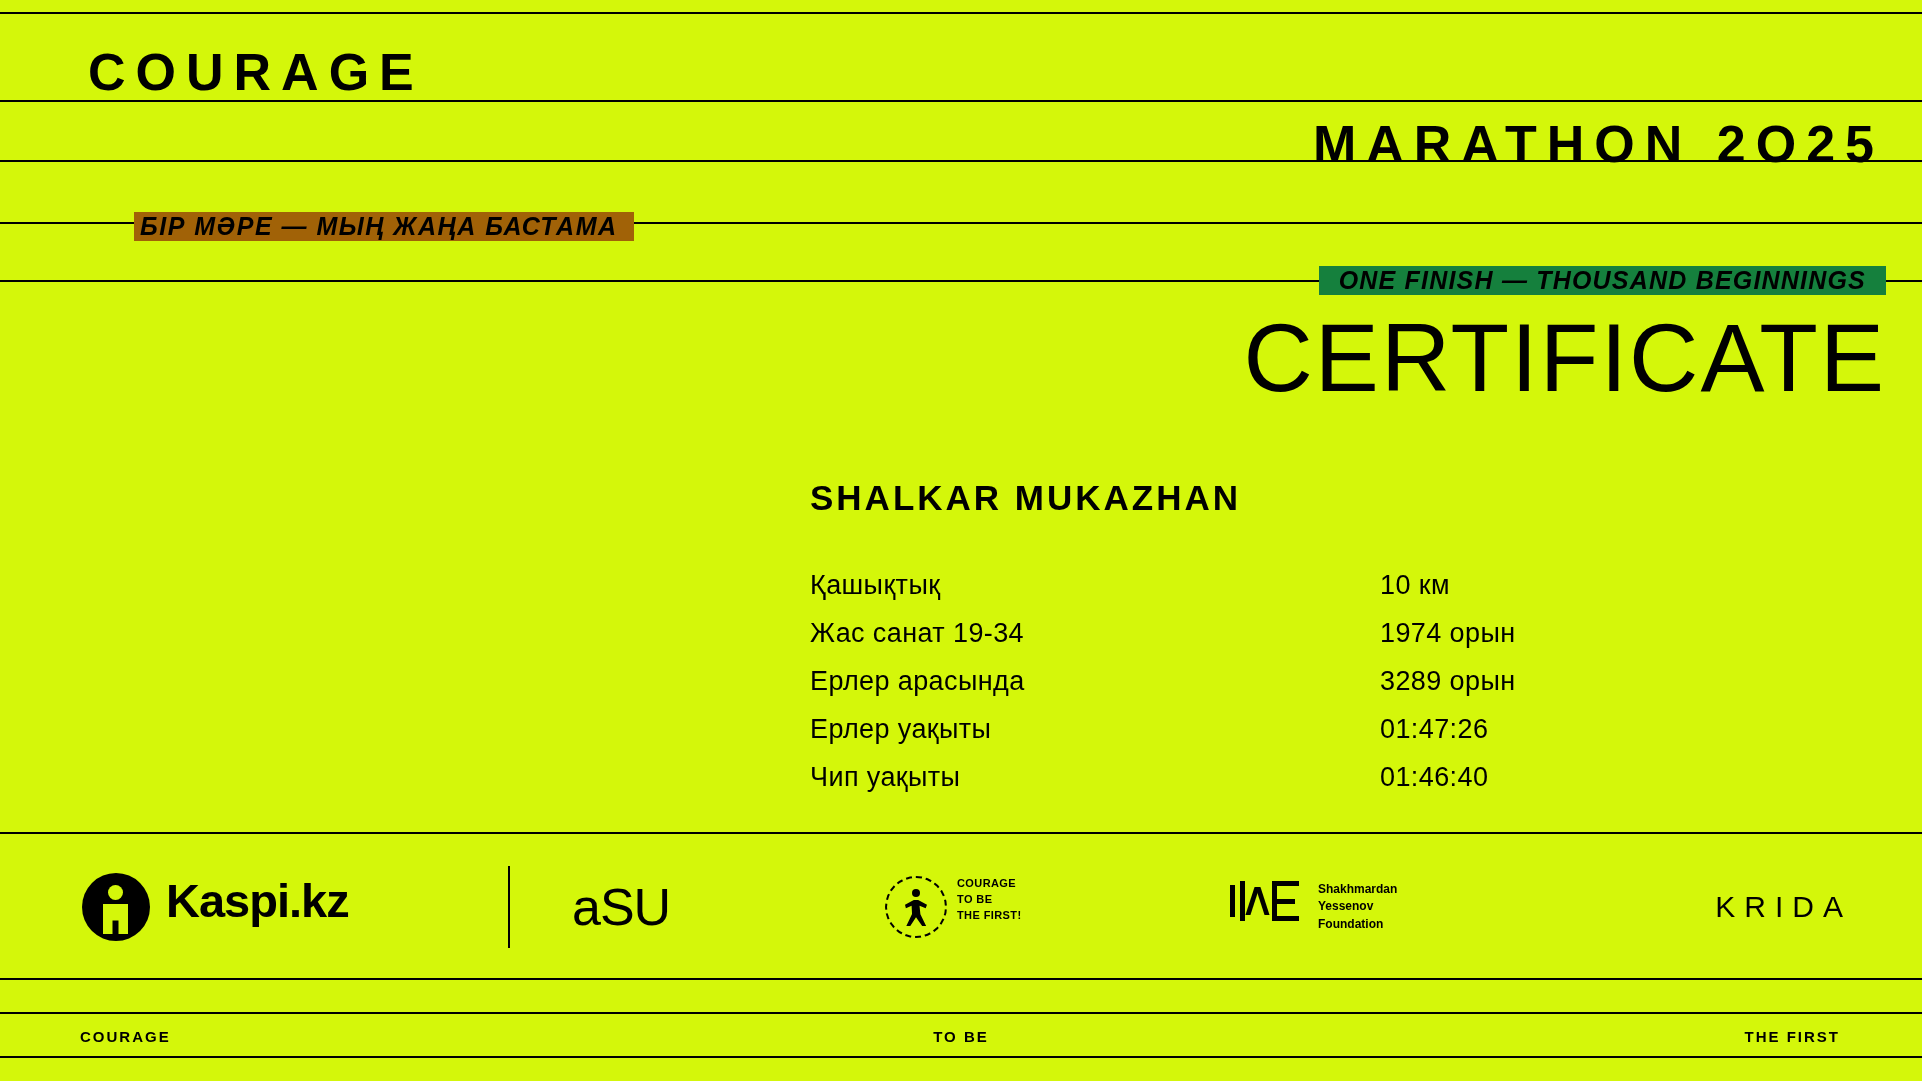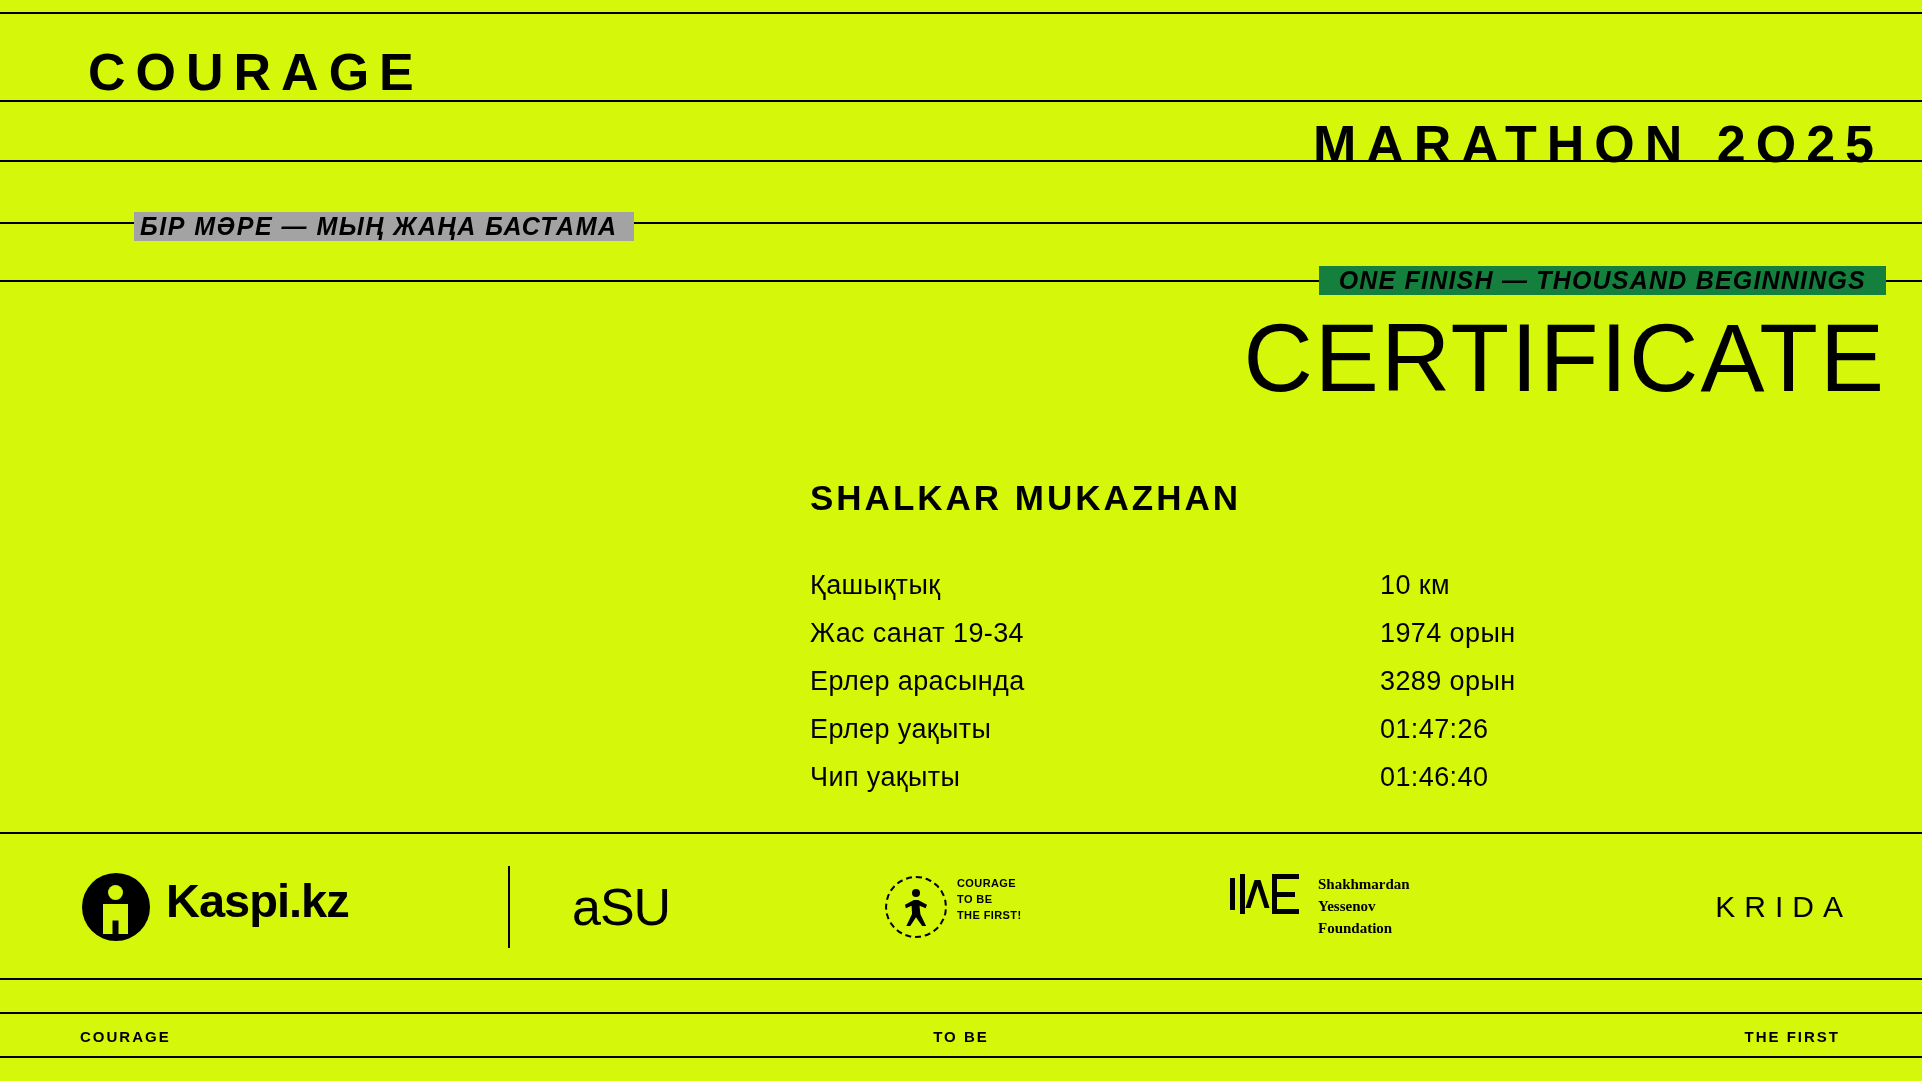--- a/index.html
+++ b/index.html
@@ -53,21 +53,21 @@
   }
 
   .tagline-kz {
     position: absolute;
     left: 134px;
     top: 212px;
     font-size: 25px;
     font-style: italic;
     font-weight: 700;
     letter-spacing: 1.5px;
-    background: #a3a3a3;
+    background: #a16207;
     padding: 0 16px 0 6px;
   }
   .tagline-en {
     position: absolute;
     right: 36px;
     top: 266px;
     font-size: 25px;
     font-style: italic;
     font-weight: 700;
     letter-spacing: 1.2px;
@@ -233,24 +233,23 @@
     height: 40px;
     margin-right: 12px;
     flex: none;
     position: relative;
   }
   .shy-bar {
     position: absolute;
     background: #000;
   }
   .shy-text {
-    font-size: 15px;
+    font-size: 12px;
     font-weight: 700;
     line-height: 1.45;
-    font-family: Liberation Serif, serif;
   }
 
   .krida { right: 70px; }
   .krida-text {
     font-size: 30px;
     font-weight: 400;
     letter-spacing: 9px;
   }
 
   

